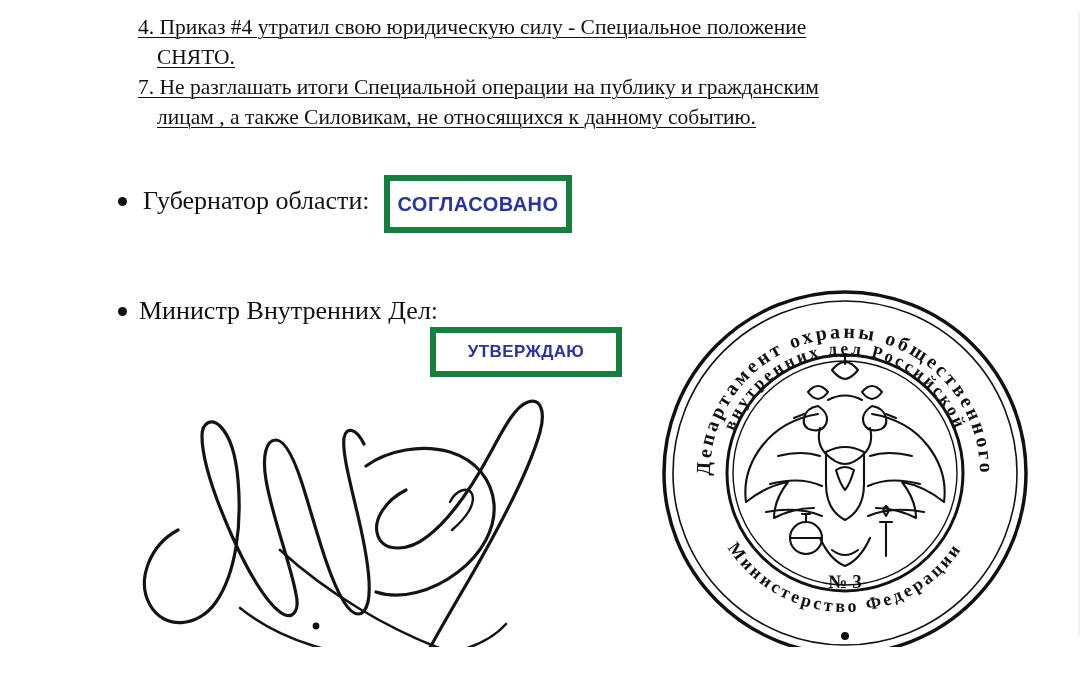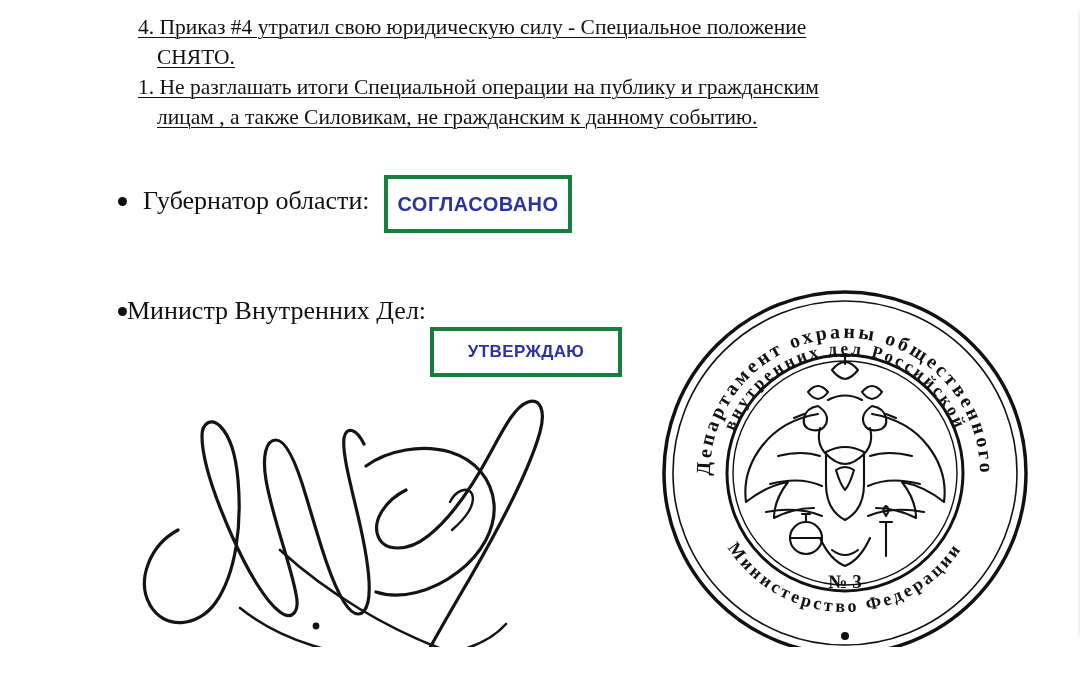--- a/index.html
+++ b/index.html
@@ -54,21 +54,21 @@
   }
   .bullet-label {
     font-family: "Liberation Serif", serif;
     font-size: 26px;
     color: #111111;
     white-space: nowrap;
   }
 
   
   .stamp-box {
-    border: 4px solid #15803d;
+    border: 6px solid #15803d;
     color: #2a33a0;
     font-family: "Liberation Sans", sans-serif;
     font-weight: bold;
     display: flex;
     align-items: center;
     justify-content: center;
     box-sizing: border-box;
     background: #ffffff;
   }
   #stamp-soglasovano {
@@ -112,33 +112,33 @@
 </head>
 <body>
 
 <div id="page">
 
   <div id="right-rule"></div>
 
   <div class="clauses">
     <div class="clause">4. Приказ #4 утратил свою юридическую силу - Специальное положение</div>
     <div class="clause last-line">СНЯТО.</div>
-    <div class="clause">1. Не разглашать итоги Специальной операции на публику и гражданским</div>
-    <div class="clause last-line">лицам , а также Силовикам, не гражданским к данному событию.</div>
+    <div class="clause">7. Не разглашать итоги Специальной операции на публику и гражданским</div>
+    <div class="clause last-line">лицам , а также Силовикам, не относящихся к данному событию.</div>
   </div>
 
   <div class="bullet-row" style="left:118px; top:186px;">
     <span class="bullet-dot"></span>
     <span class="bullet-label" style="margin-left:16px;">Губернатор области:</span>
   </div>
   <div class="stamp-box" id="stamp-soglasovano" style="left:384px; top:175px; width:188px; height:58px; position:absolute;">СОГЛАСОВАНО</div>
 
   <div class="bullet-row" style="left:118px; top:296px;">
     <span class="bullet-dot"></span>
-    <span class="bullet-label" style="margin-left:0;">Министр Внутренних Дел:</span>
+    <span class="bullet-label" style="margin-left:12px;">Министр Внутренних Дел:</span>
   </div>
   <div class="stamp-box" id="stamp-utverzhdayu" style="left:430px; top:283px; width:192px; height:50px; position:absolute;">УТВЕРЖДАЮ</div>
 
   <svg id="signature" viewBox="0 0 470 330">
     <g fill="none" stroke="#141414" stroke-linecap="round" stroke-linejoin="round">
 
       <path stroke-width="3.2" d="M58,190
         C30,205 16,240 30,265
         C44,290 78,288 96,262
         C116,233 122,185 118,140

